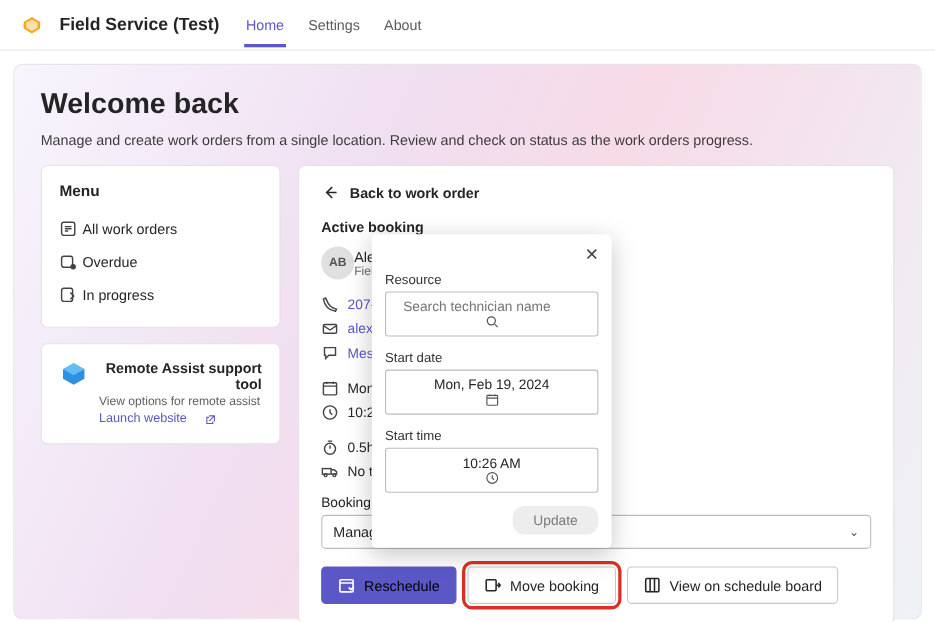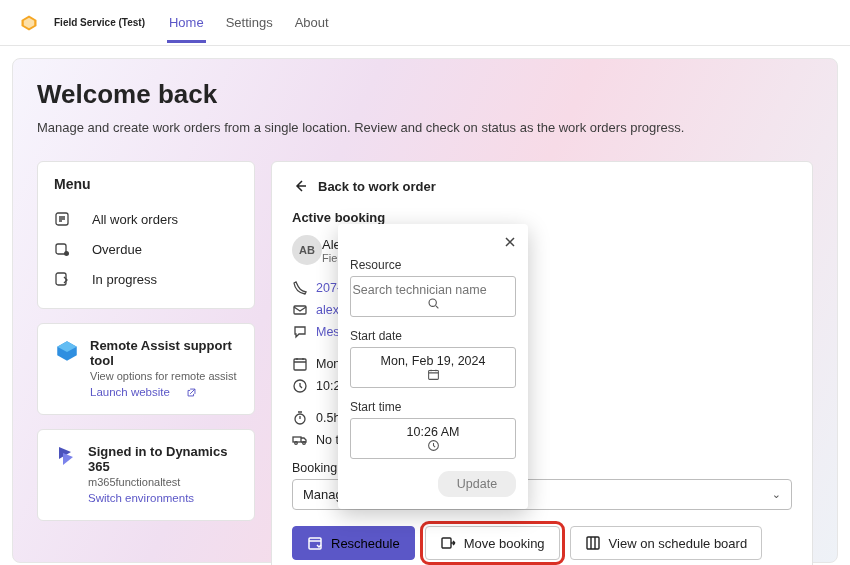--- a/index.html
+++ b/index.html
@@ -1,34 +1,34 @@
 <!DOCTYPE html>
 <html><head>
   <meta charset="utf-8">
   <style>
     * { margin:0; padding:0; box-sizing:border-box; font-family:"Segoe UI",Arial,sans-serif; }
     body { width:850px; height:565px; background:#fff; color:#242424; overflow:hidden; }
     .topbar { display:flex; align-items:center; height:46px; padding:0 20px; gap:16px; border-bottom:1px solid #e5e5e5; }
     .brand-icon { width:18px; height:18px; }
-    .app-title { font-weight:700; font-size:10px; }
+    .app-title { font-weight:700; font-size:16px; }
     .nav { display:flex; gap:18px; margin-left:6px; }
     .nav-item { font-size:13px; color:#5b5b5b; padding:12px 2px 10px; cursor:pointer; }
     .nav-item.active { color:#5b57c7; border-bottom:3px solid #5b57c7; }
     .stage { margin:12px 12px 0; height:505px; border:1px solid #e6e6e6; border-radius:8px; padding:20px 24px 18px; background:linear-gradient(115deg,#f7f5fd 0%,#f0dff1 35%,#f7dbe7 55%,#eef2f7 100%); position:relative; }
     .welcome-title { font-size:26px; font-weight:700; margin-bottom:10px; }
-    .welcome-sub { font-size:13px; color:#3c3c3c; margin-bottom:26px; }
+    .welcome-sub { font-size:13px; color:#3c3c3c; margin-bottom:15px; }
     .layout { display:flex; gap:16px; }
     .left-col { width:218px; display:flex; flex-direction:column; gap:14px; }
     .card { background:#fff; border:1px solid #e3e3e3; border-radius:6px; padding:14px 16px; }
     .menu-head { font-weight:700; font-size:14px; margin-bottom:12px; }
-    .menu-item { display:flex; align-items:center; gap:22px; font-size:13px; padding:7px 0; cursor:pointer; }
+    .menu-item { display:flex; align-items:center; gap:5px; font-size:13px; padding:7px 0; cursor:pointer; }
     .ico { width:16px; height:16px; flex:none; }
     .remote-card { display:flex; gap:10px; }
     .remote-icon { width:26px; height:26px; flex:none; }
-    .remote-title { font-weight:700; font-size:13px; }
+    .remote-title { font-weight:700; font-size:13px;text-align:right; }
     .remote-sub { font-size:11px; color:#616161; margin-top:2px; }
     .link { color:#5b57c7; font-size:11.5px; margin-top:4px; display:inline-flex; align-items:center; gap:16px; cursor:pointer; }
     .signed-icon { width:24px; height:24px; flex:none; }
     .main-col { flex:1; position:relative; }
     .main-card { background:#fff; border:1px solid #e3e3e3; border-radius:6px; padding:16px 20px 18px; height:100%; }
     .back-row { display:flex; align-items:center; gap:10px; font-size:13px; font-weight:600; margin-bottom:16px; cursor:pointer; }
     .section-title { font-weight:700; font-size:13px; margin-bottom:10px; }
     .person-row { display:flex; align-items:center; margin-bottom:12px; }
     .avatar { width:30px; height:30px; border-radius:50%; background:#e0e0e0; display:flex; align-items:center; justify-content:center; font-size:11px; font-weight:600; color:#555; }
     .person-name { font-size:13px; }
@@ -36,21 +36,21 @@
     .contact-row { display:flex; align-items:center; gap:8px; font-size:12.5px; padding:3px 0; color:#333; }
     .contact-row.link-color { color:#5b57c7; }
     .meta-row { display:flex; align-items:center; gap:8px; font-size:12.5px; padding:3px 0; }
     .section-gap { height:10px; }
     .label { font-size:12.5px; margin:10px 0 4px; }
     .select { border:1px solid #bdbdbd; border-radius:4px; padding:7px 10px; font-size:13px; display:flex; justify-content:space-between; align-items:center; background:#fff; cursor:pointer; }
     .btn-row { display:flex; gap:10px; margin-top:16px; }
     .btn { border:1px solid #c7c7c7; border-radius:4px; padding:8px 14px; font-size:13px; background:#fff; display:inline-flex; align-items:center; gap:8px; cursor:pointer; }
     .btn.primary { background:#5b57c7; color:#000000; border-color:#5b57c7; }
     .btn.highlight { outline:3px solid #d93025; outline-offset:2px; }
-    .popover { position:absolute; left:67px; top:63px; width:190px; background:#fff; border-radius:4px; box-shadow:0 6px 22px rgba(0,0,0,0.22); padding:14px 12px 12px; z-index:50; }
+    .popover { position:absolute; left:67px; top:63px; width:218px; background:#fff; border-radius:4px; box-shadow:0 6px 22px rgba(0,0,0,0.22); padding:14px 12px 12px; z-index:50; }
     .popover-close { position:absolute; top:10px; right:10px; cursor:pointer; }
     .field-label { font-size:12px; margin:12px 0 4px; color:#333; }
     .field-label.first { margin-top:20px; }
     .field { border:1px solid #bdbdbd; border-radius:3px; padding:6px 8px; font-size:12.5px; display:flex; justify-content:space-between; align-items:center; background:#fff;flex-direction:column; }
     .field input { border:none; outline:none; font-size:12.5px; flex:1; }
     .update-btn { margin-top:12px; width:78px; float:right; border:none; background:#ededed; color:#7a7a7a; font-size:12.5px; padding:6px 0; border-radius:11px; cursor:default; }
     .chev { font-size:11px; color:#555; }
   </style>
 </head>
 <body>
@@ -110,31 +110,20 @@
           <div class="link">
             <span>Launch website</span>
             <svg class="ico" style="width:11px;height:11px" viewBox="0 0 16 16" fill="none" stroke="#5b57c7" stroke-width="1.4">
                 <path d="M6 3h7v7M13 3L6 10"></path>
                 <path d="M11 10v3H3V5h3"></path>
               </svg>
           </div>
         </div>
       </div>
 
-      <div class="card remote-card">
-        <svg class="signed-icon" viewBox="0 0 24 24">
-            <path d="M5 3 L17 8 L5 15 Z" fill="#4b53bc"></path>
-            <path d="M9 9 L19 13 L9 21 Z" fill="#7b83eb"></path>
-          </svg>
-        <div>
-          <div class="remote-title">Signed in to Dynamics 365</div>
-          <div class="remote-sub">m365functionaltest</div>
-          <div class="link">Switch environments</div>
-        </div>
-      </div>
     </div>
 
     <div class="main-col">
       <div class="main-card">
         <div class="back-row">
           <svg class="ico" viewBox="0 0 16 16" fill="none" stroke="#242424" stroke-width="1.5">
               <path d="M10 3 5 8l5 5M5 8h9"></path>
             </svg>
           <span>Back to work order</span>
         </div>

